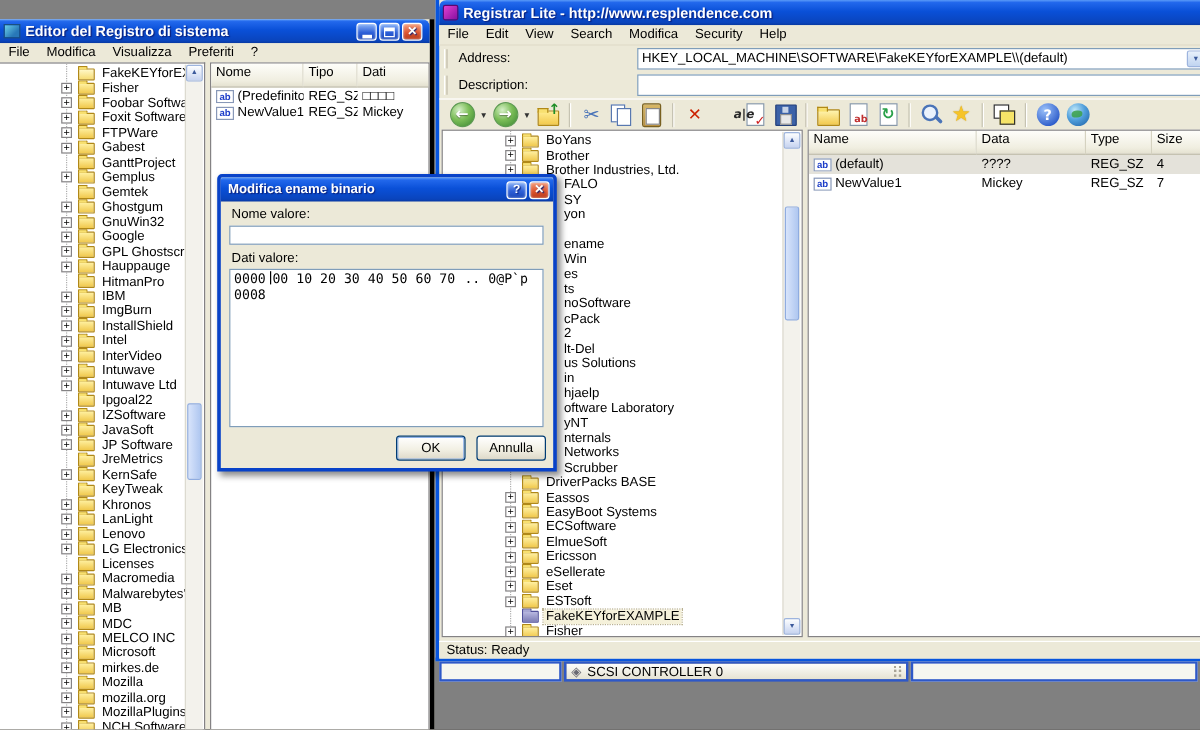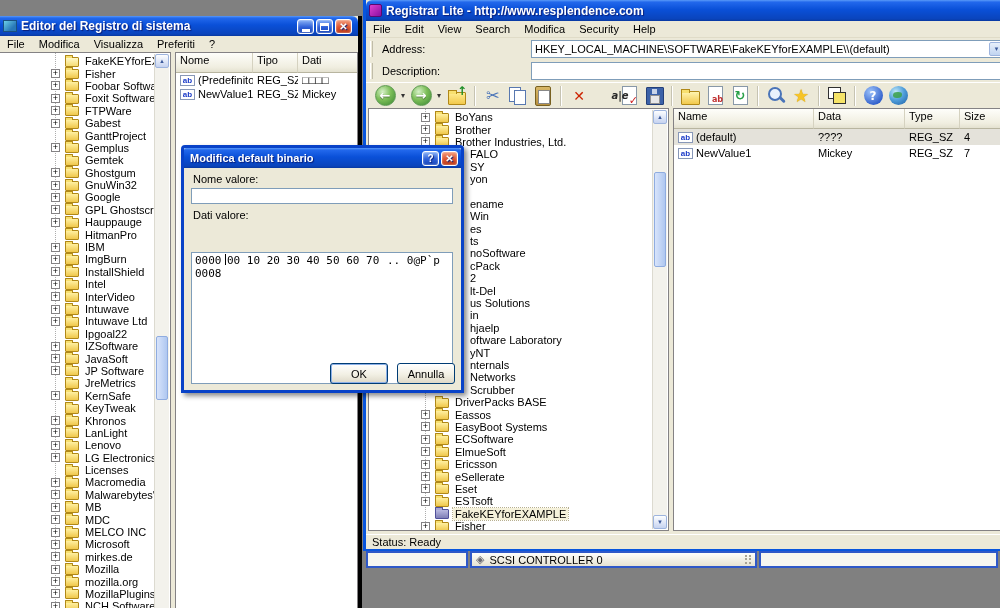--- a/index.html
+++ b/index.html
@@ -164,21 +164,21 @@
     box-shadow:3px 3px 5px rgba(0,0,0,.45);
   }
   #dialog .titlebar { position:relative; height:20px; border-radius:2px 2px 0 0; font-size:11px; padding-left:6px; }
   #dialog .cap-btns { right:3px; }
   #dlg-body { position:relative; height:222px; }
   .dlg-label { position:absolute; left:9px; }
   #dlg-name-input { position:absolute; left:7px; top:20px; width:262px; height:16px; background:#fff; border:1px solid #7F9DB9; }
   #hexarea {
     position:absolute; left:7px; top:56px; width:262px; height:132px;
     background:#fff; border:1px solid #7F9DB9; padding:1px 3px;
-    font-family:"DejaVu Sans Mono","Liberation Mono",monospace; font-size:11px;margin-top:28px;
+    font-family:"DejaVu Sans Mono","Liberation Mono",monospace; font-size:11px;
   }
   .hexrow { white-space:pre; height:13px; line-height:13px; }
   .haddr { display:inline-block; width:28px; }
   .hbytes { display:inline-block; width:160px; }
   .caret { display:inline-block; width:1px; height:11px; background:#000; vertical-align:-1px; margin:0 1px 0 2px; }
   .xp-btn {
     position:absolute; top:195px; width:58px; height:21px;
     border:1px solid #003C74; border-radius:3px;
     background:linear-gradient(#FFFFFF,#F2F0E4 55%,#DDD8C8);
     display:flex; align-items:center; justify-content:center;
@@ -764,21 +764,21 @@
             </span>
             <span class="cell c1">REG_SZ</span>
             <span class="cell c2">Mickey</span>
           </div>
         </div>
     </div>
   </div>
 
   <div id="dialog">
     <div class="titlebar">
-      <span>Modifica default binario</span>
+      <span>Modifica ename binario</span>
       <span class="cap-btns">
         <span class="cap-btn">?</span>
         <span class="cap-btn close-btn">✕</span>
       </span>
     </div>
     <div id="dlg-body">
       <span class="dlg-label" style="top:5px;">Nome valore:</span>
       <div id="dlg-name-input">
         <span></span>
       </div>

